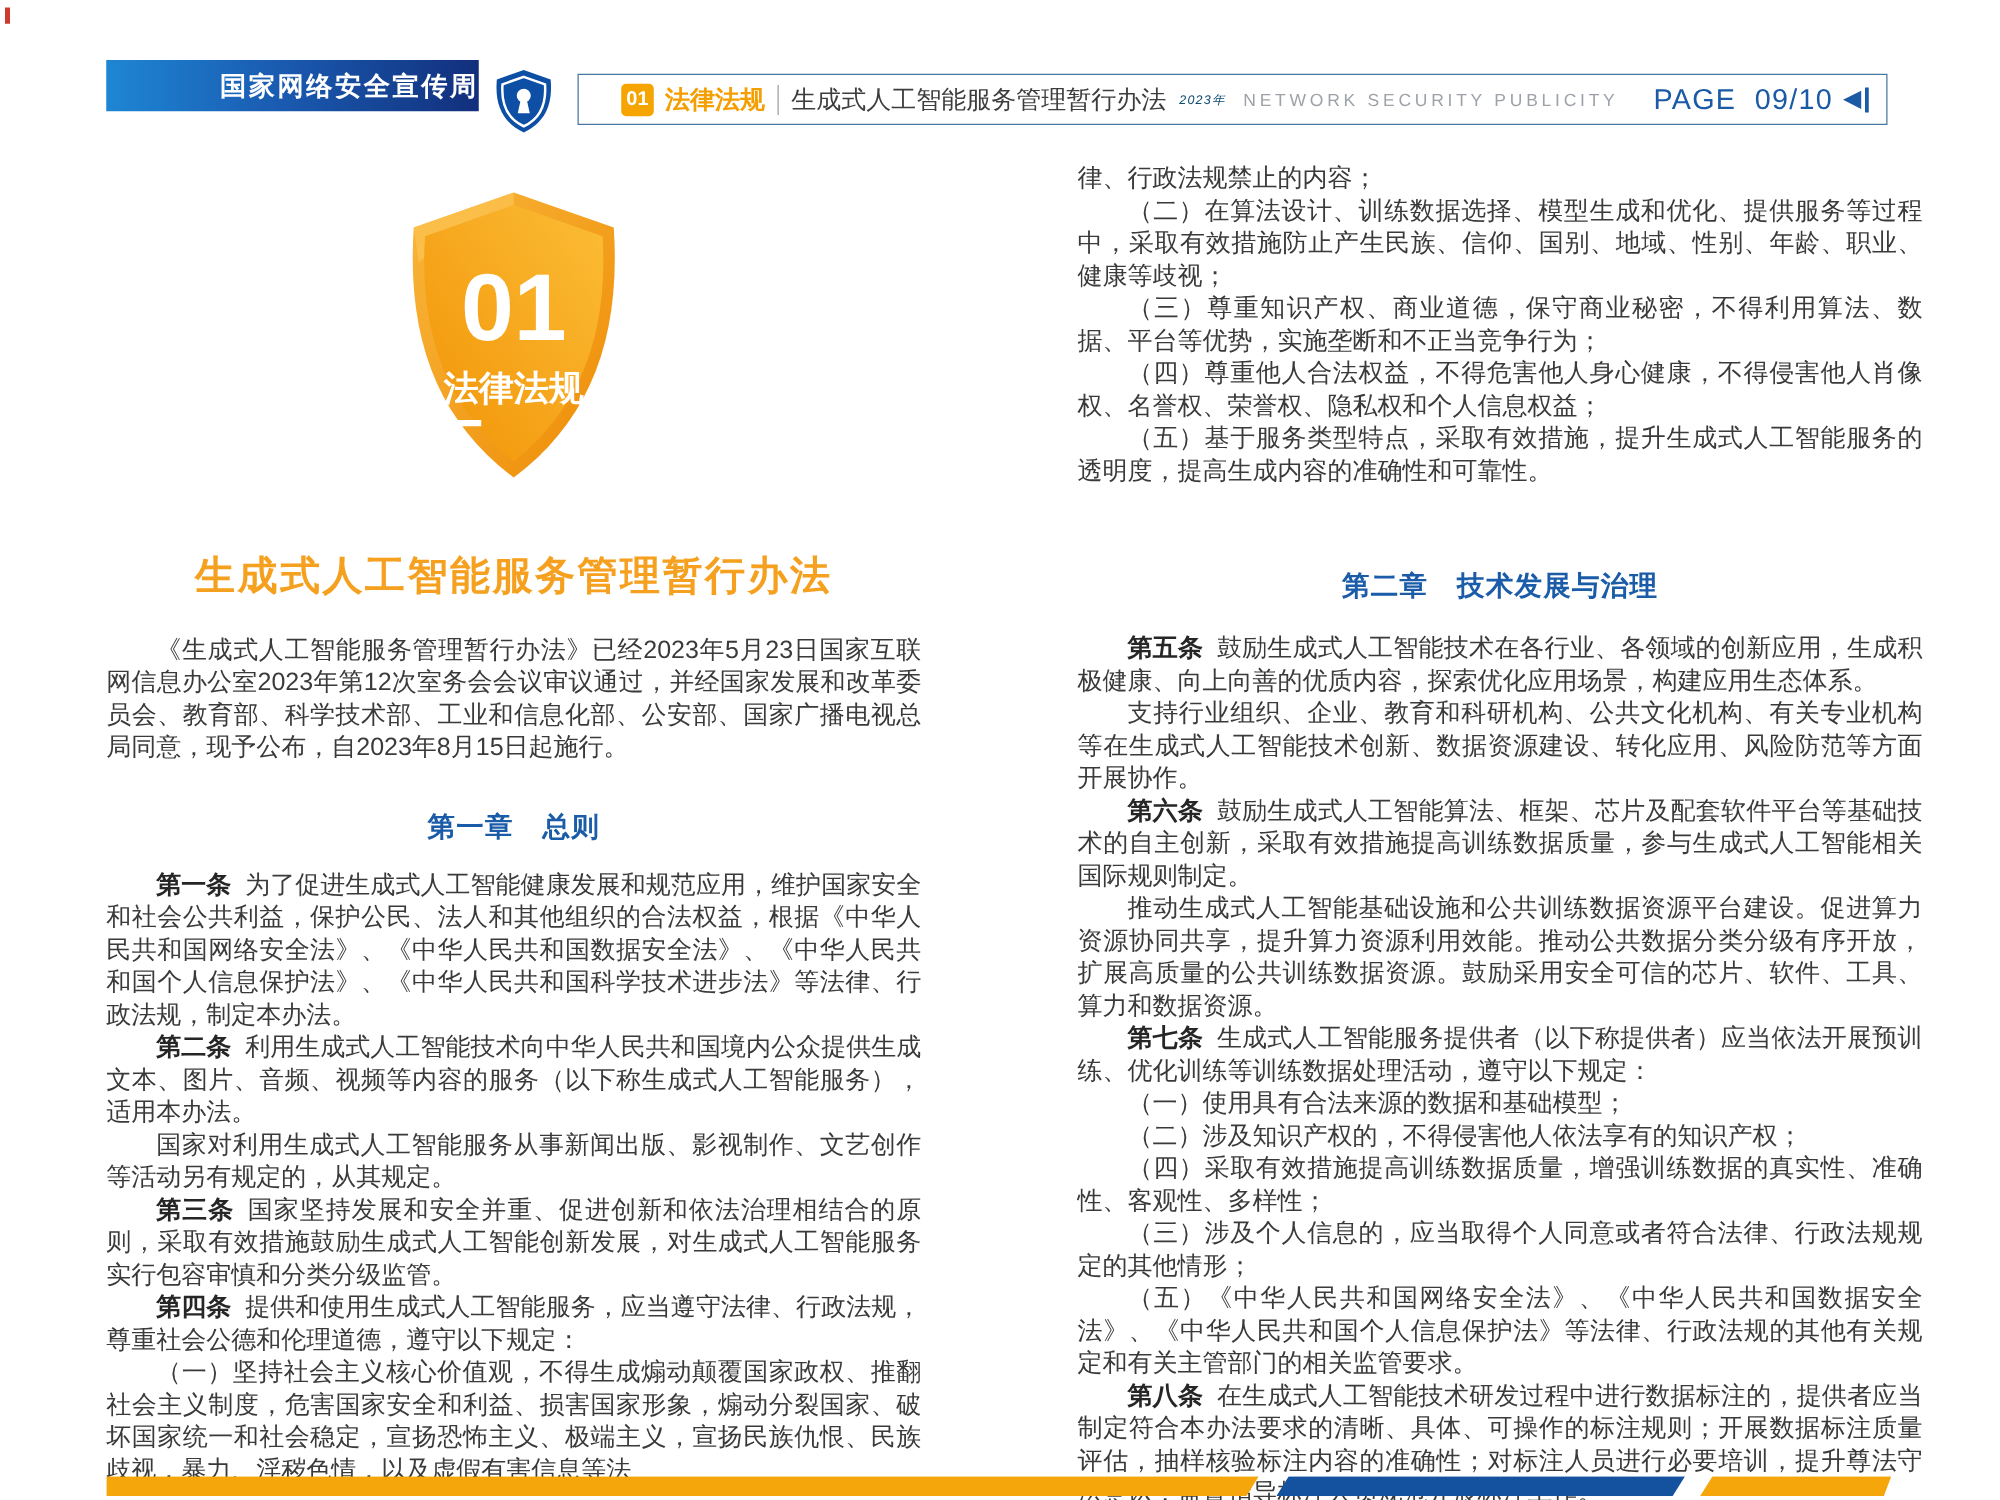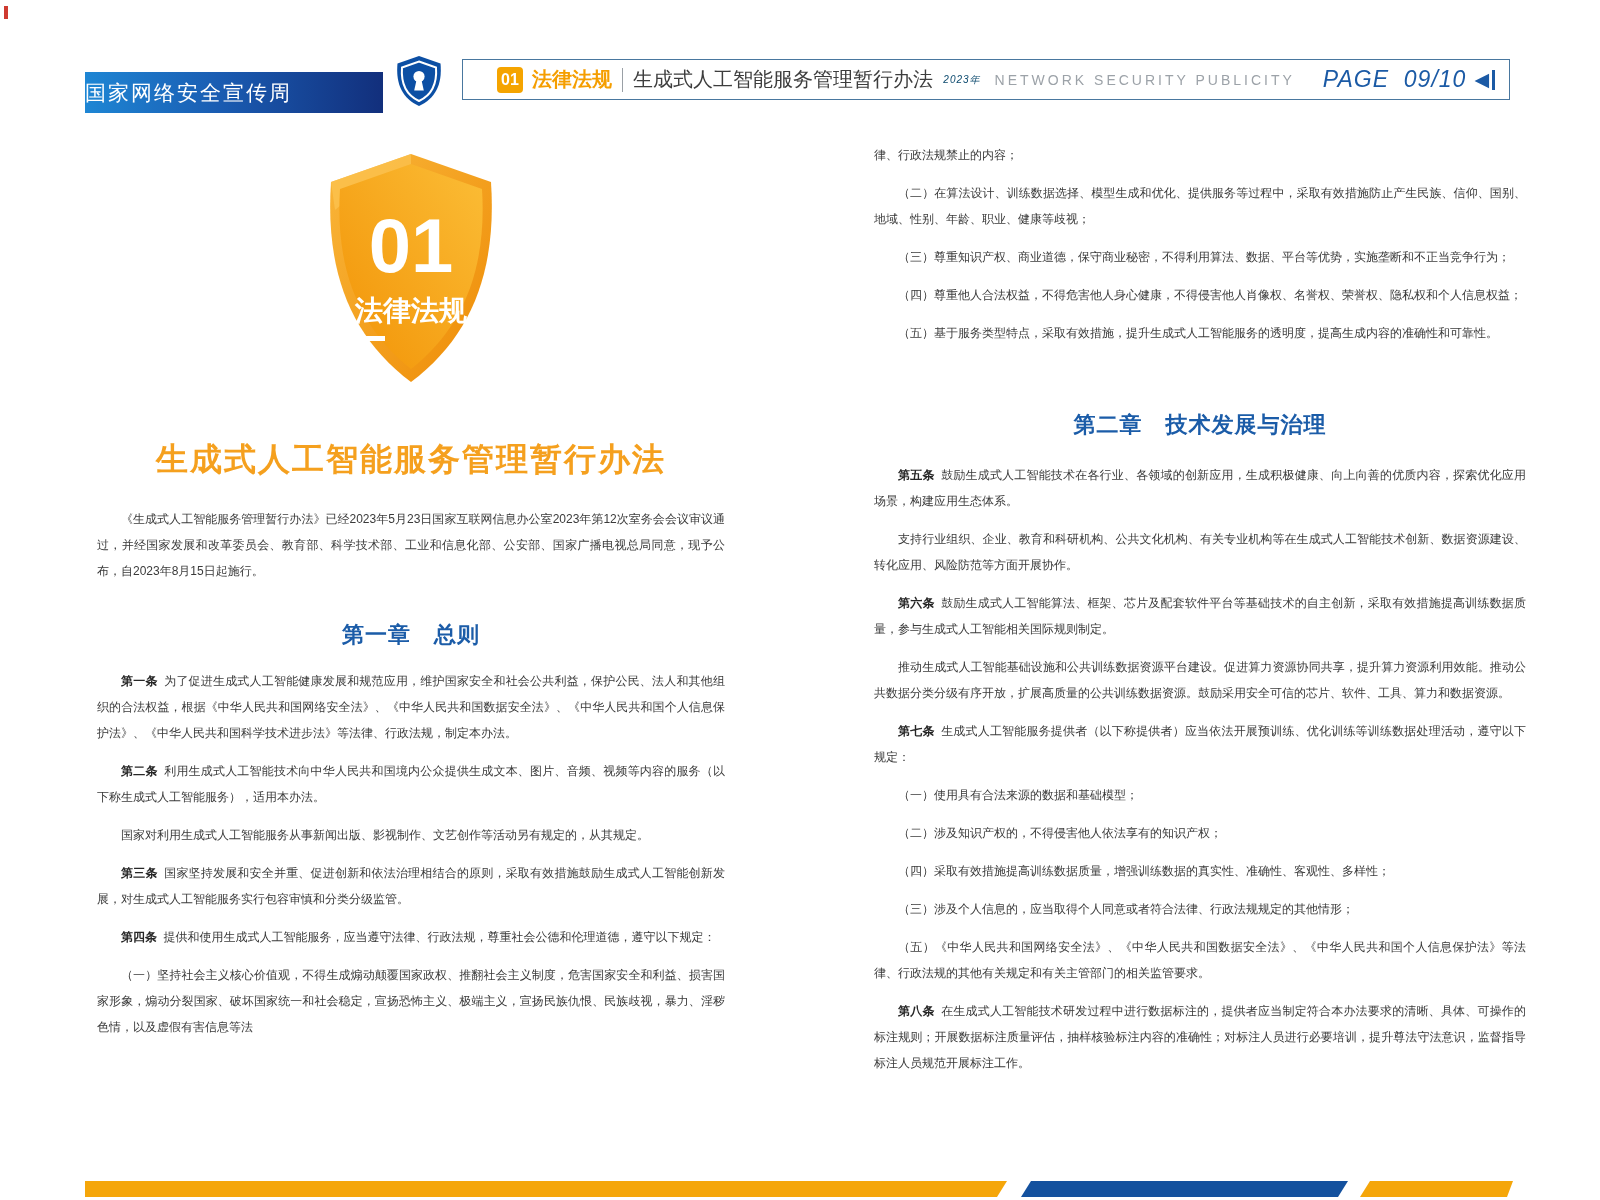--- a/index.html
+++ b/index.html
@@ -5,65 +5,65 @@
   html,body{margin:0;padding:0;background:#e8e8e8;}
   .page{
     position:relative;width:1600px;height:1200px;background:#ffffff;
     font-family:"Liberation Sans","DejaVu Sans",sans-serif;overflow:hidden;
   }
   
   .corner-mark{position:absolute;left:4px;top:6px;width:4px;height:13px;background:#cf3a30;}
 
   
   .brand-badge{
-    position:absolute;left:85px;top:72px;width:298px;height:41px;
+    position:absolute;left:85px;top:48px;width:298px;height:41px;
     background:linear-gradient(90deg,#1e86d4 0%,#1a5cb2 45%,#122f7c 100%);
-    display:flex;align-items:center;justify-content:flex-start;
-    color:#fff;font-weight:normal;font-size:21px;letter-spacing:2px;
+    display:flex;align-items:center;justify-content:flex-end;
+    color:#fff;font-weight:bold;font-size:21px;letter-spacing:2px;
   }
   .logo{position:absolute;left:394px;top:55px;width:50px;height:52px;}
   .title-box{
     position:absolute;left:462px;top:59px;width:1048px;height:41px;
     border:1px solid #49779f;box-sizing:border-box;
     display:flex;align-items:center;padding:0 14px 0 34px;
   }
   .num-badge{
     width:26px;height:26px;background:#f5a400;color:#fff;border-radius:4px;
     display:flex;align-items:center;justify-content:center;
     font-size:16px;font-weight:bold;flex:0 0 auto;
   }
   .section-label{color:#f59e00;font-weight:bold;font-size:20px;margin-left:9px;white-space:pre;}
   .vdiv{width:1px;height:24px;background:#9aa0a6;margin:0 10px;}
   .doc-title{color:#3d3d3d;font-size:20px;white-space:pre;}
   .hdr-right{margin-left:auto;display:flex;align-items:center;}
   .year{color:#0c4a6e;font-size:10px;letter-spacing:1px;white-space:pre;font-style:italic;}
   .pub{color:#9ca2a8;font-size:14px;letter-spacing:3px;margin-left:14px;white-space:pre;}
-  .page-label{color:#1b5aa5;font-size:23px;letter-spacing:1px;margin-left:28px;white-space:pre;font-style:italic;}
+  .page-label{color:#1b5aa5;font-size:23px;letter-spacing:1px;margin-left:28px;white-space:pre;}
   .back-tri{color:#1b5aa5;font-size:19px;margin-left:8px;line-height:1;}
   .back-bar{width:3px;height:20px;background:#1b5aa5;margin-left:3px;}
 
   
   .left-col{position:absolute;left:85px;top:118px;width:652px;}
   .right-col{position:absolute;left:862px;top:130px;width:676px;}
 
   .shield-wrap{width:200px;margin:32px auto 0;}
   .main-title{
     margin:48px 0 0;text-align:center;color:#f5a01e;font-weight:bold;
     font-size:32px;letter-spacing:2px;line-height:42px;
   }
   .intro-block{margin-top:26px;}
   .chapter{
     margin:34px 0 16px;text-align:center;color:#1b5ca8;font-weight:bold;
     font-size:22px;line-height:34px;letter-spacing:1px;
   }
   .chapter.ch2{margin:62px 0 20px;}
 
   .para{
-    margin:12px;text-indent:2em;text-align:justify;
-    font-size:12px;line-height:26px;color:#3a3a3a;
+    margin:0;text-indent:2em;text-align:justify;
+    font-size:20px;line-height:26px;color:#3a3a3a;
   }
   .para.noindent{text-indent:0;}
   .lead{font-weight:bold;color:#262626;margin-right:0.55em;}
 
   
   .bar{position:absolute;top:1181px;height:16px;}
   .bar1{left:85px;width:922px;background:#f5a60a;
     clip-path:polygon(0 0,100% 0,calc(100% - 10px) 100%,0 100%);}
   .bar2{left:1021px;width:327px;background:#14519e;
     clip-path:polygon(10px 0,100% 0,calc(100% - 10px) 100%,0 100%);}

